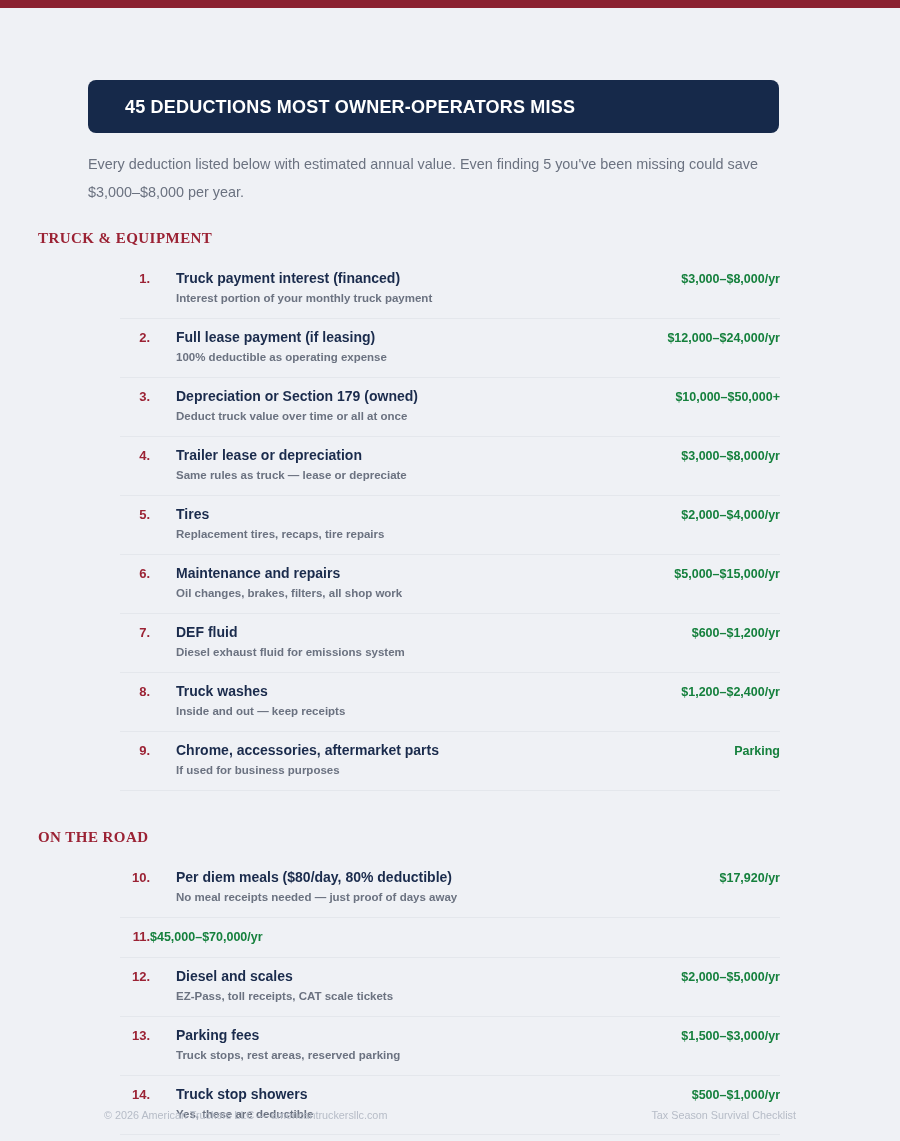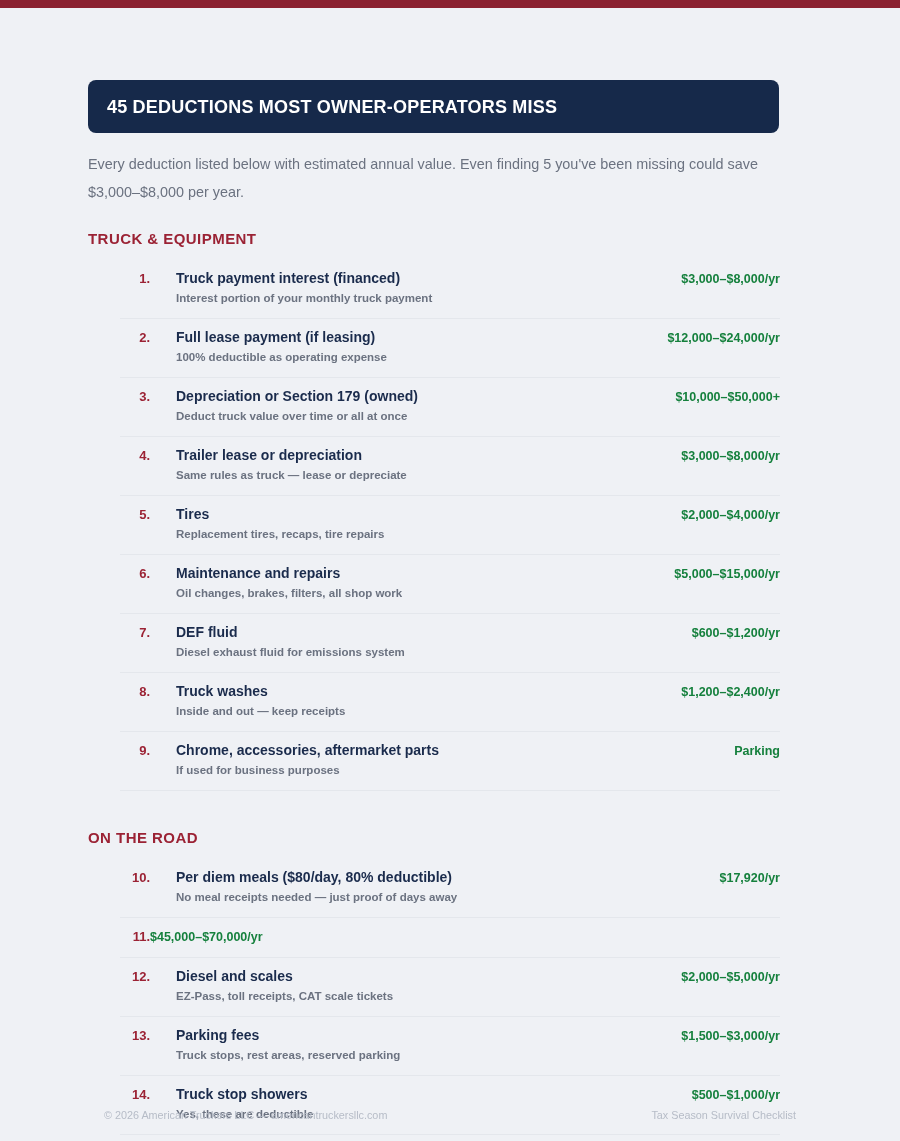--- a/index.html
+++ b/index.html
@@ -34,21 +34,21 @@
   .header-card {
     position: absolute;
     left: 88px;
     top: 80px;
     width: 691px;
     height: 53px;
     background: #16294a;
     border-radius: 8px;
     display: flex;
     align-items: center;
-    padding-left: 19px;
+    padding-left: 37px;
   }
   .header-title {
     color: #ffffff;
     font-size: 18px;
     font-weight: bold;
     letter-spacing: 0.2px;
     line-height: 1;
   }
 
   
@@ -70,22 +70,23 @@
     width: 900px;
   }
 
   .section { margin-bottom: 0; }
 
   .section-heading {
     color: #9b2234;
     font-size: 15px;
     font-weight: bold;
     letter-spacing: 0.45px;
-    padding-left: 88px;
+    padding-left: 38px;
     margin-bottom: 13px;
+    font-family: Liberation Serif, serif;
   }
 
   .rows { padding: 0; }
 
   .row {
     position: relative;
     display: flex;
     align-items: flex-start;
     margin-left: 120px;
     margin-right: 120px;

